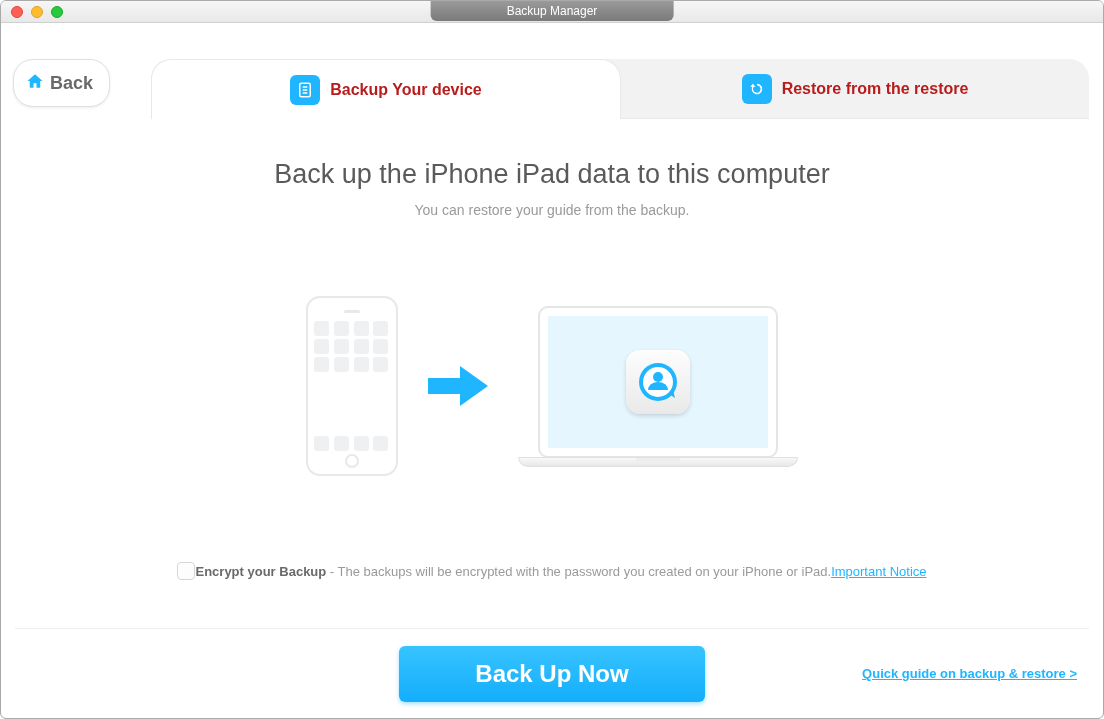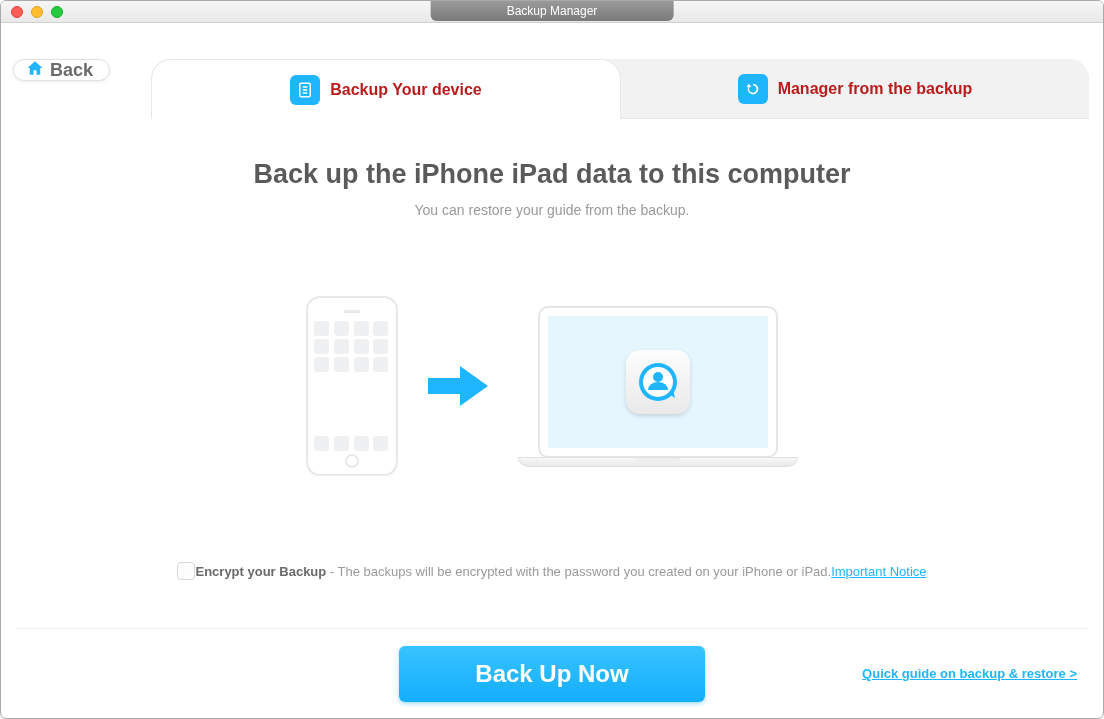--- a/index.html
+++ b/index.html
@@ -62,21 +62,21 @@
     
     .header-area {
       height: 80px;
       position: relative;
       background: #fff;
     }
     .back-button {
       position: absolute;
       top: 36px;
       left: 12px;
-      height: 22px;
+      height: 48px;
       padding: 0 16px 0 12px;
       border: 1px solid #e0e0e0;
       border-radius: 20px;
       background: #fff;
       display: flex;
       align-items: center;
       gap: 6px;
       cursor: pointer;
       font-size: 18px;
       font-weight: bold;
@@ -133,21 +133,21 @@
       justify-content: center;
     }
     .tab-icon svg { fill: #fff; }
     
     .main {
       padding-top: 56px;
       text-align: center;
     }
     .main h1 {
       font-size: 27px;
-      font-weight: bold;
+      font-weight: normal;
       color: #5a5a5a;
     }
     .main .subtitle {
       margin-top: 12px;
       font-size: 14px;
       color: #9a9a9a;
     }
     .illustration {
       margin-top: 78px;
       display: flex;
@@ -352,21 +352,21 @@
           </svg>
       </span>
       <span>Backup Your device</span>
     </div>
     <div class="tab">
       <span class="tab-icon">
         <svg width="18" height="18" viewBox="0 0 24 24">
             <path d="M12 5a7 7 0 1 1-6.3 4H3l3.5-4L10 9H7.7A5 5 0 1 0 12 7z" fill="#fff"></path>
           </svg>
       </span>
-      <span>Manager from the backup</span>
+      <span>Restore from the restore</span>
     </div>
   </div>
 </div>
 
 <div class="main">
   <h1>Back up the iPhone iPad data to this computer</h1>
   <div class="subtitle">You can restore your guide from the backup.</div>
 
   <div class="illustration">
 

